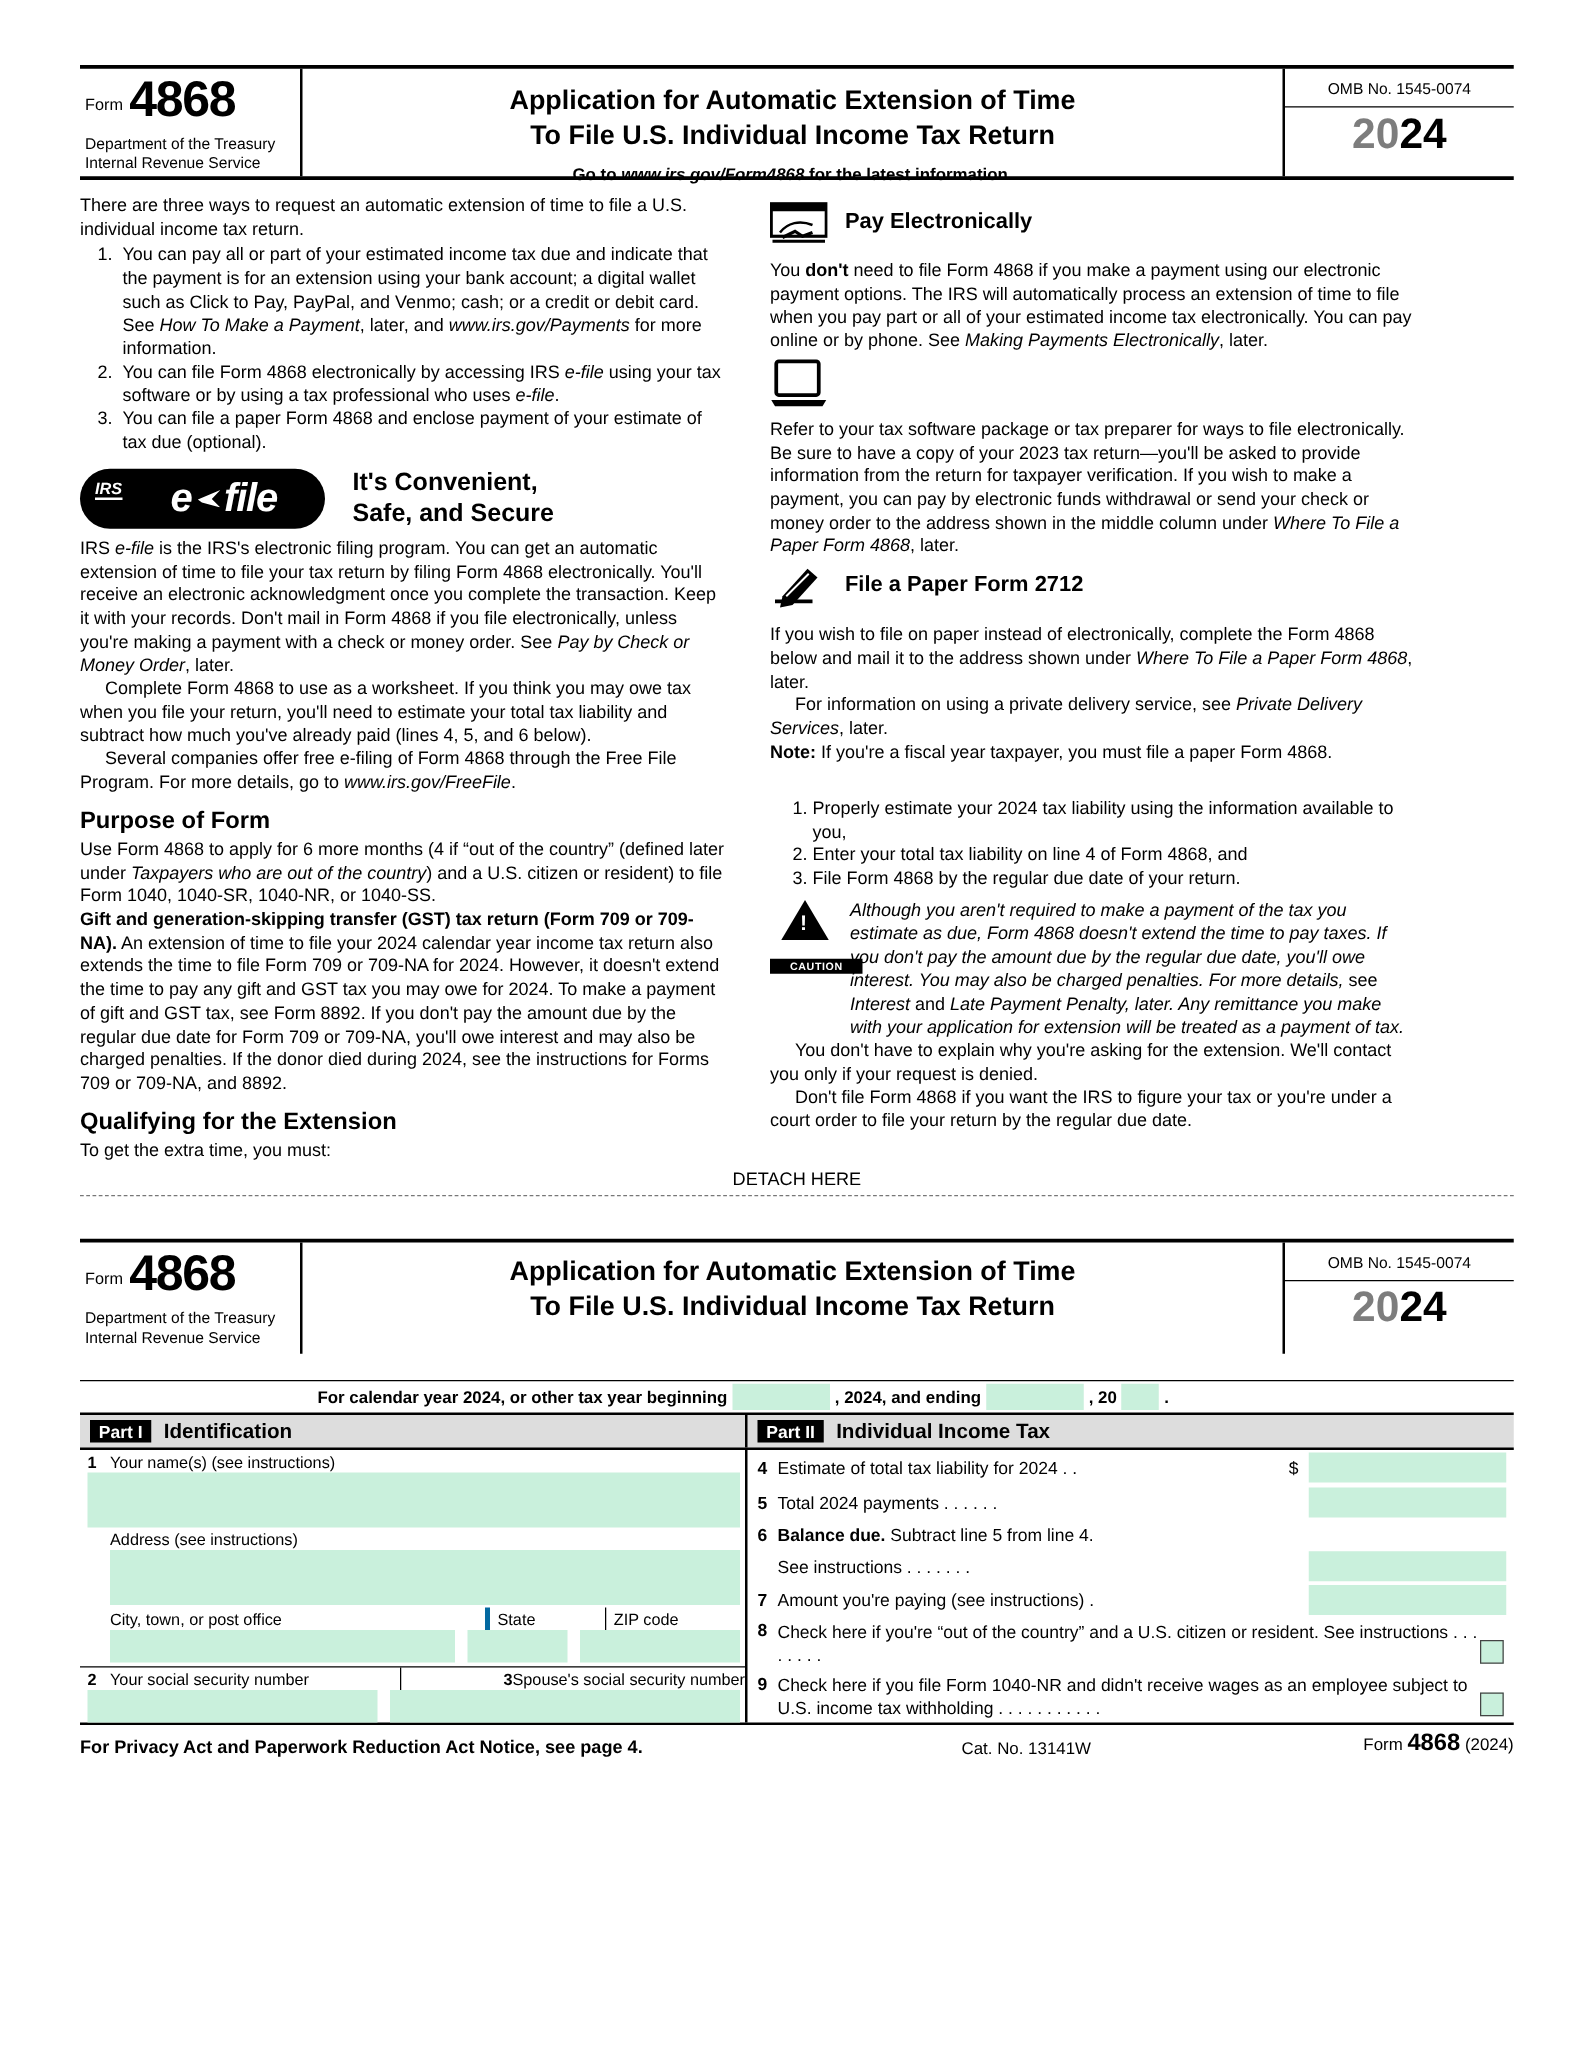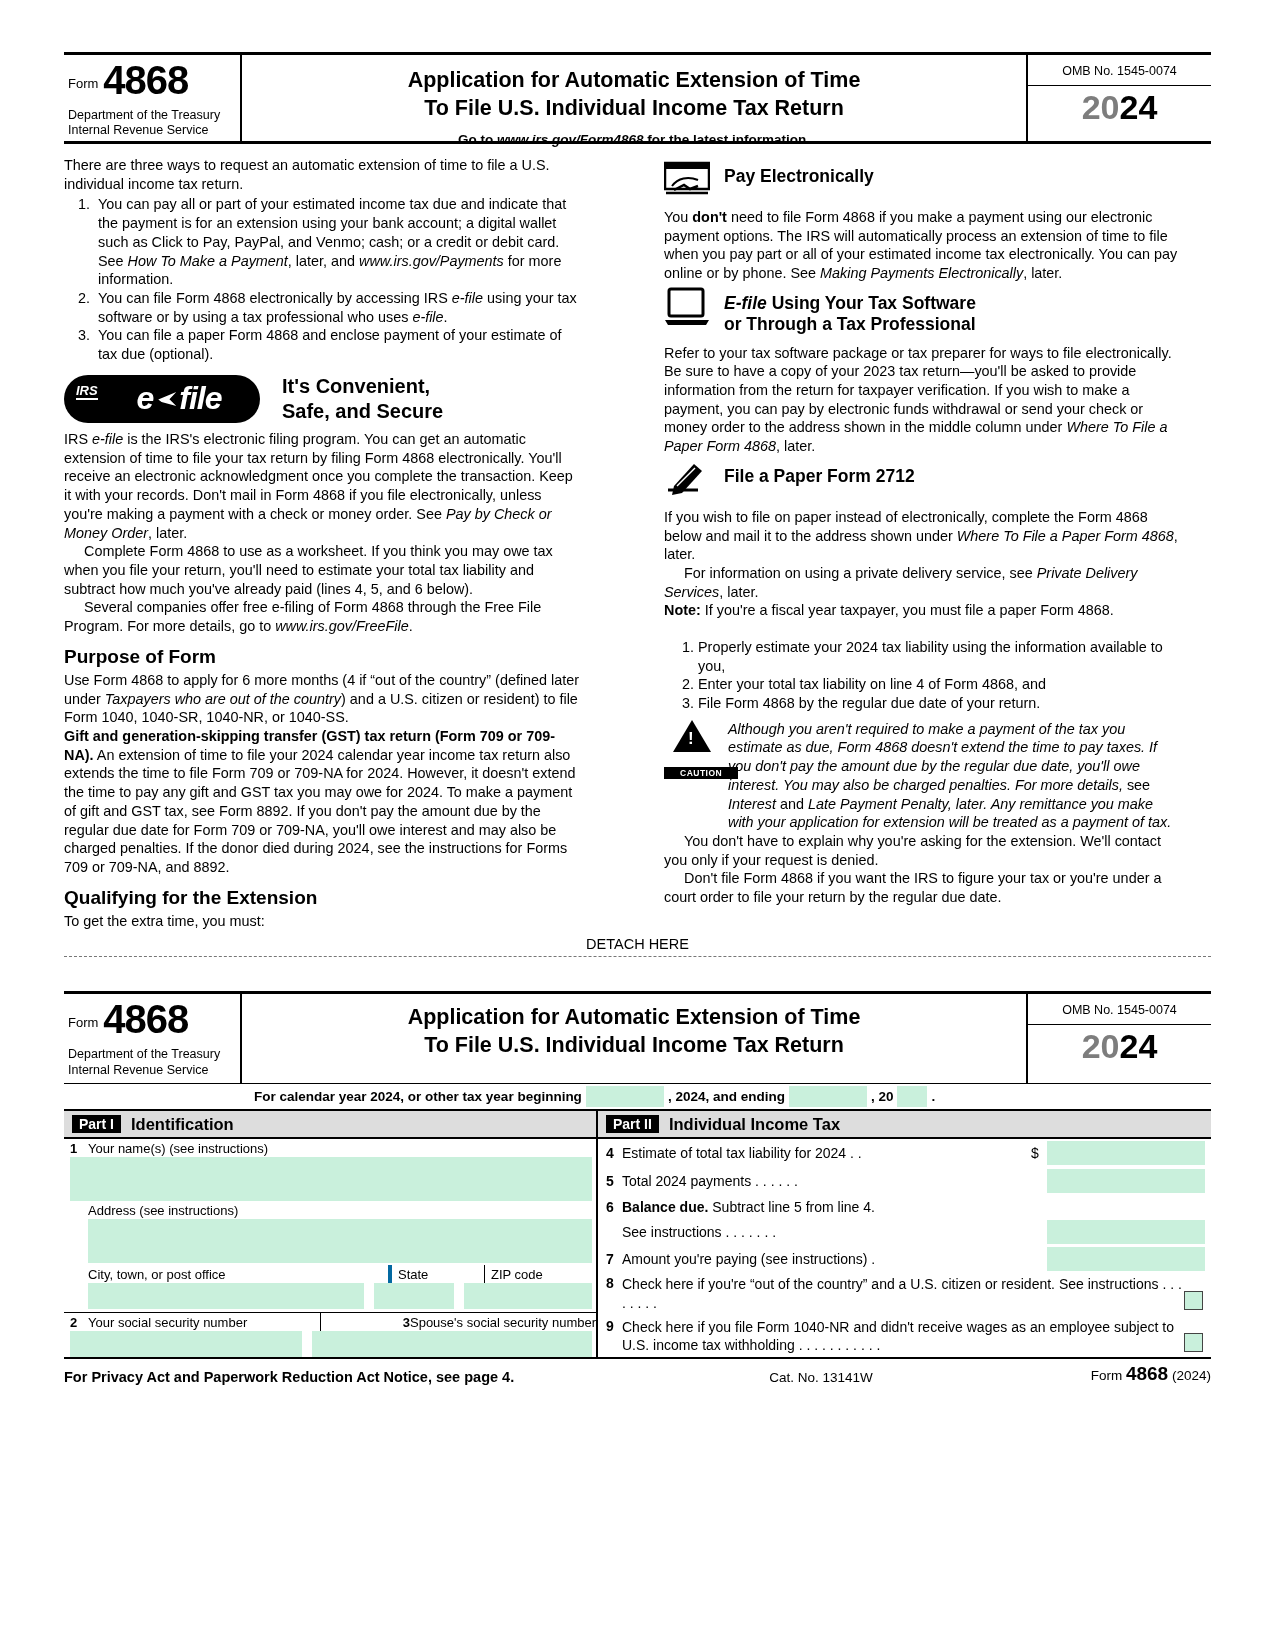--- a/index.html
+++ b/index.html
@@ -92,21 +92,20 @@
     font-weight: bold;
     letter-spacing: 0px;
     padding-top: 2px;
   }
   .fh-year .dim { color: #7d7d7d; }
 
   
   .intro {
     display: flex;
     margin-top: 12px;
-    gap: 48px;
   }
   .col-l { width: 534px; padding-right: 18px; box-sizing: border-box;}
   .col-r { width: 534px; padding-left: 18px; box-sizing: border-box;}
   p.body {
     font-size: 14.4px;
     line-height: 1.30;
     margin: 0 0 0 0;
     text-align: left;
   }
   .ol {
@@ -282,20 +281,21 @@
   }
   .calyear {
     display: flex;
     align-items: center;
     border-top: 1px solid #000;
     border-bottom: 2px solid #000;
     font-size: 13.5px;
     font-weight: bold;
     height: 28px;
     box-sizing: border-box;
+    margin-top: 21px;
   }
   .calyear .lbl { margin-left: 12px; }
   .inp {
     background: #c9f0dc;
     height: 21px;
     display: inline-block;
     vertical-align: middle;
   }
   .calyear .inp { margin: 0 4px; }
 
@@ -428,24 +428,20 @@
         <div class="sec-title">Pay Electronically</div>
       </div>
       <p class="body">You <b>don't</b> need to file Form 4868 if you make a payment using our electronic payment options. The IRS will automatically process an extension of time to file when you pay part or all of your estimated income tax electronically. You can pay online or by phone. See <i>Making Payments Electronically</i>, later.</p>
 
       <div class="sec-head-r">
         <svg class="sec-icon" viewBox="0 0 46 40">
           <rect x="5" y="2" width="34" height="27" rx="2" fill="none" stroke="#000" stroke-width="3"></rect>
           <rect x="9" y="6" width="26" height="19" fill="#fff"></rect>
           <path d="M1 33 h44 l-3 5 h-38 z" fill="#000"></path>
         </svg>
-        <div class="sec-title">
-          <div><i>E-file</i><span> Using Your Tax Software</span></div>
-          <div>or Through a Tax Professional</div>
-        </div>
       </div>
       <p class="body">Refer to your tax software package or tax preparer for ways to file electronically. Be sure to have a copy of your 2023 tax return—you'll be asked to provide information from the return for taxpayer verification. If you wish to make a payment, you can pay by electronic funds withdrawal or send your check or money order to the address shown in the middle column under <i>Where To File a Paper Form 4868</i>, later.</p>
 
       <div class="sec-head-r">
         <svg class="sec-icon" viewBox="0 0 46 40">
           <path d="M4 30 h30" stroke="#000" stroke-width="3"></path>
           <path d="M10 26 L30 4 L38 11 L18 33 L8 35 z" fill="#000"></path>
           <path d="M13 26 L31 8" stroke="#fff" stroke-width="1.5"></path>
         </svg>
         <div class="sec-title">File a Paper Form 2712</div>

